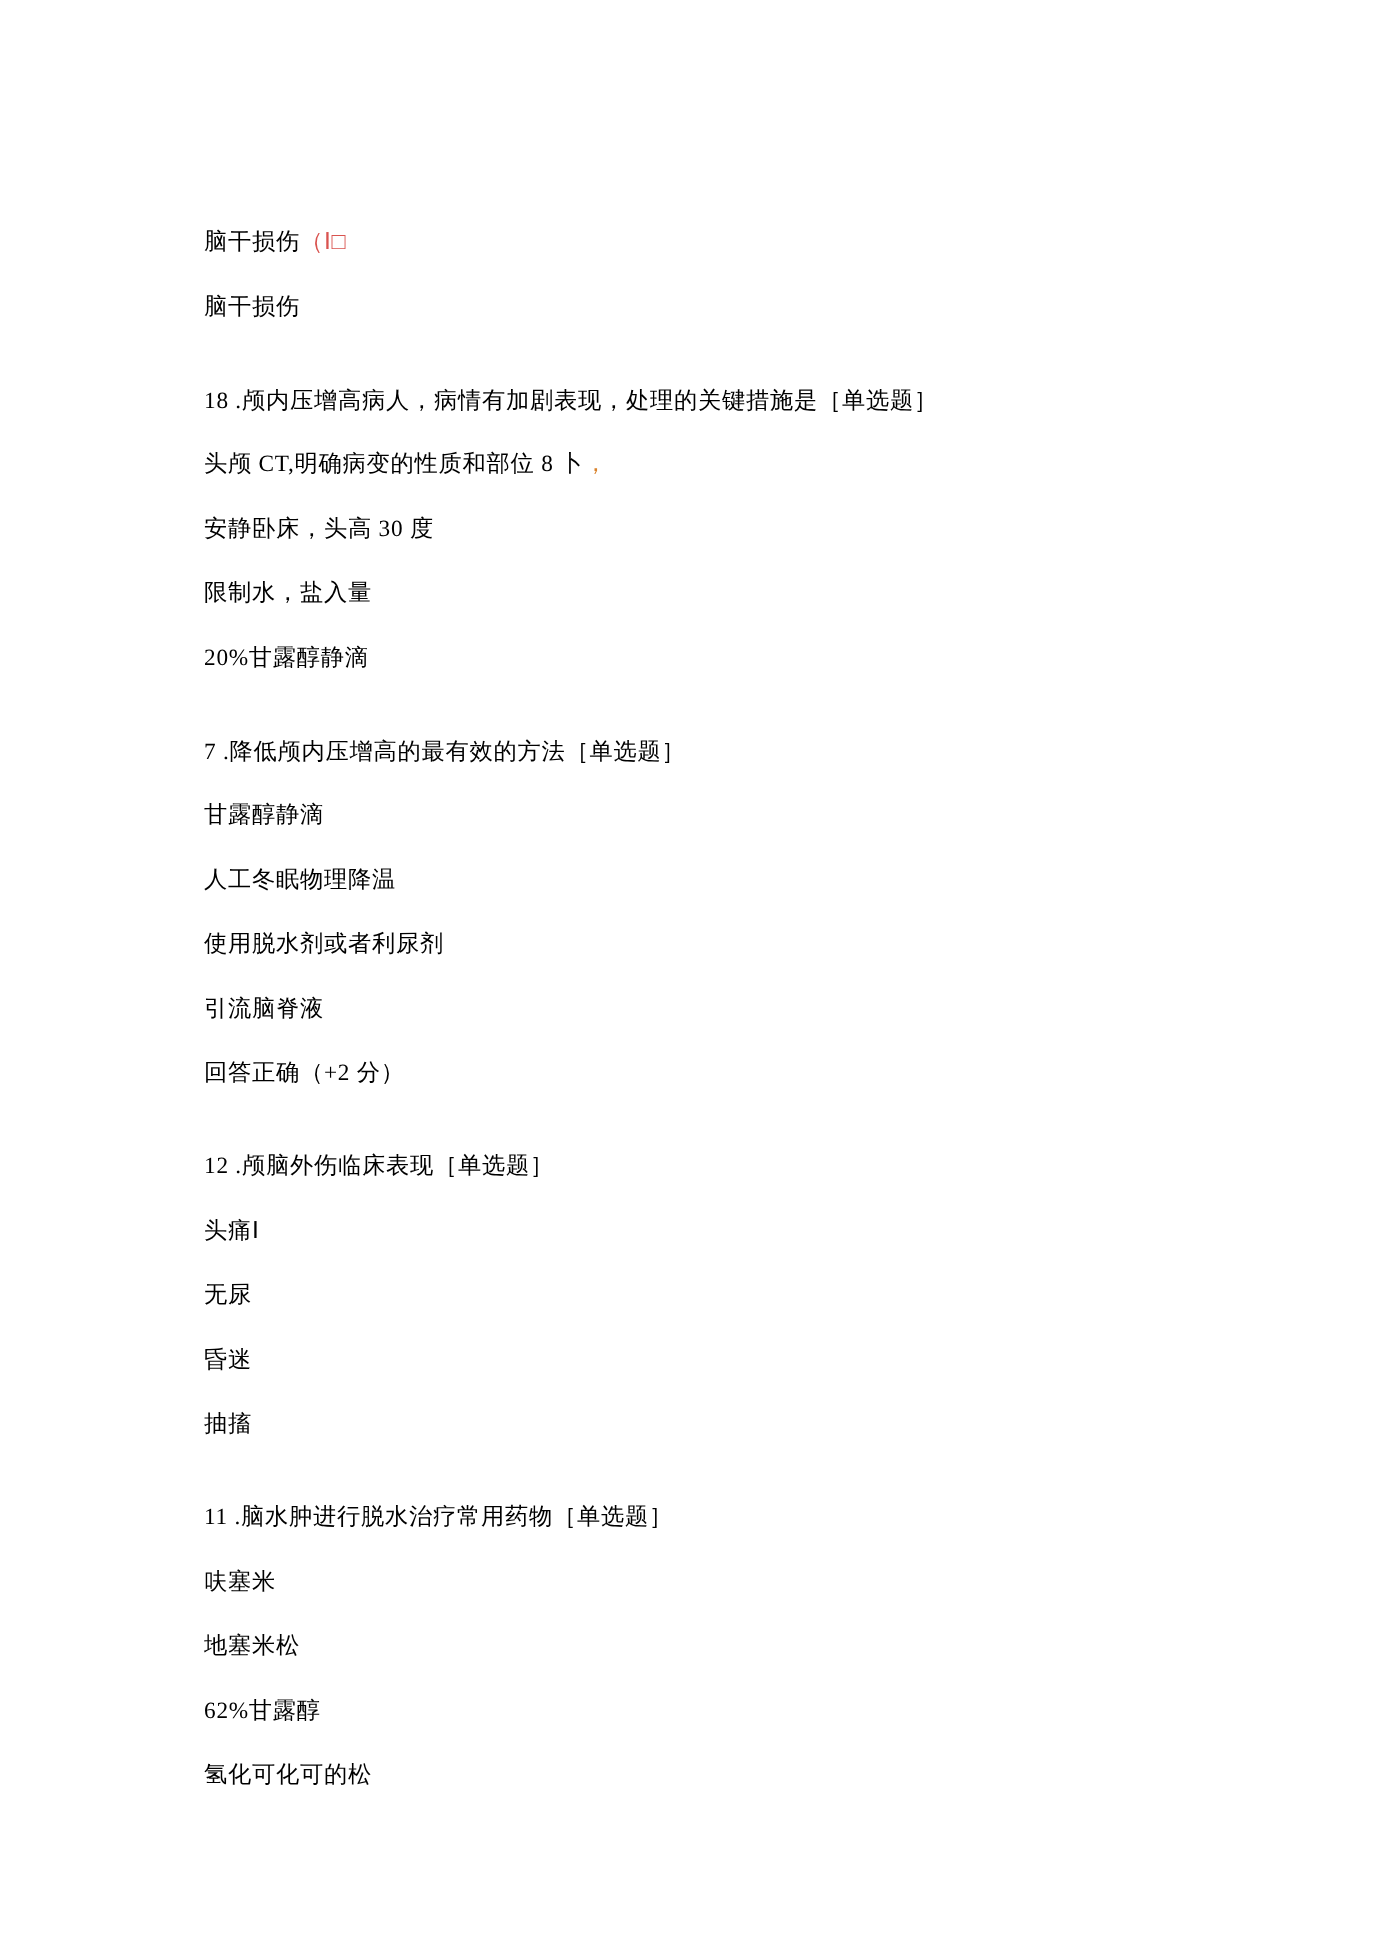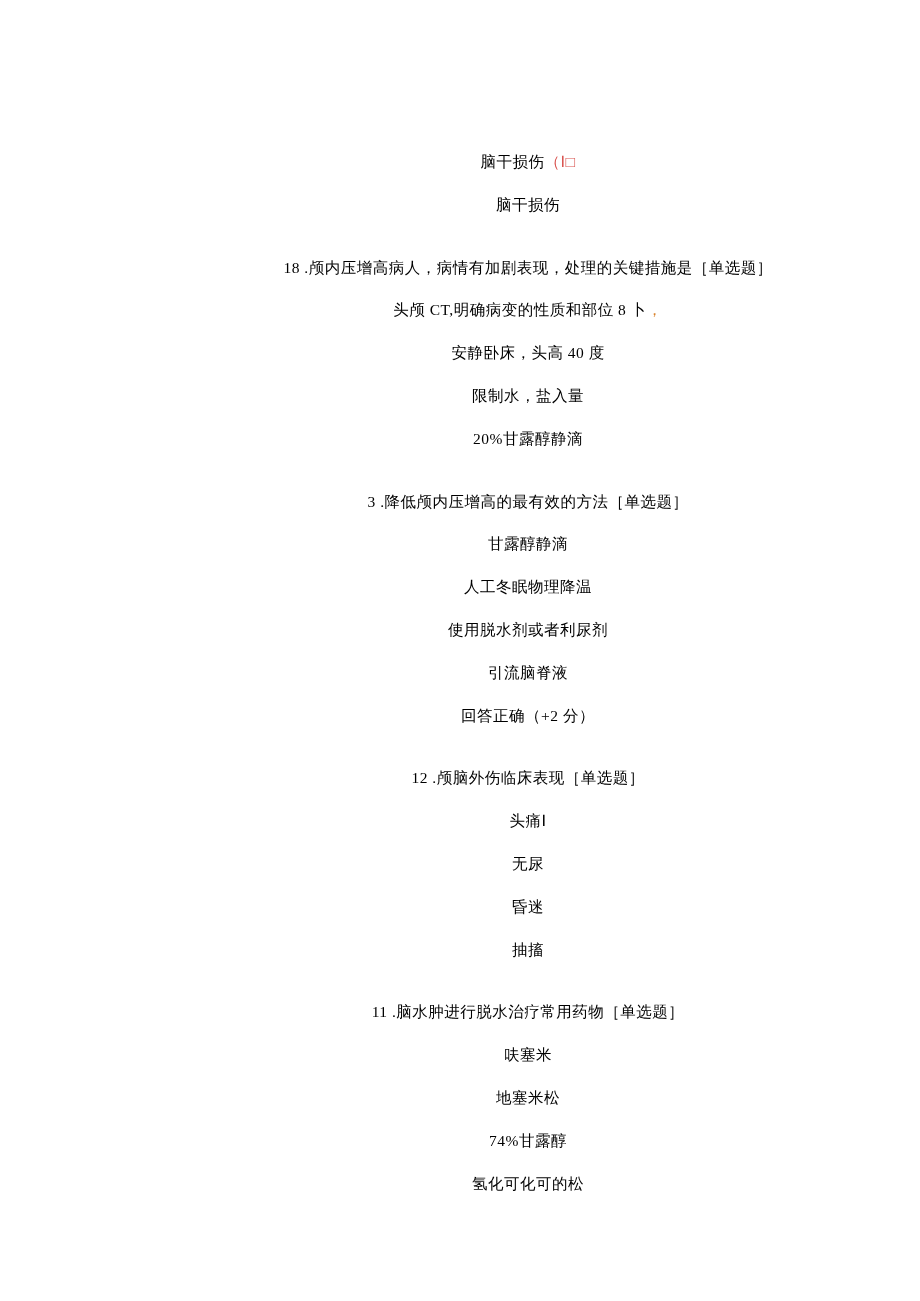--- a/index.html
+++ b/index.html
@@ -9,21 +9,20 @@
     background: #ffffff;
     font-family: "SimSun", "宋体", serif;
     font-size: 15.5px;
     line-height: 1.6;
     color: #000000;
     padding: 150px 0 0 136px;
   }
   .line {
     margin-bottom: 18px;
     letter-spacing: 0.5px;
-    text-align: center;
   }
   .gap {
     height: 20px;
   }
   .red { color: #d9534f; }
   .orange { color: #d9822b; }
 </style>
 </head>
 <body>
 
@@ -31,40 +30,40 @@
   <span>脑干损伤</span><span class="red">（Ⅰ□</span>
 </div>
 <div class="line">脑干损伤</div>
 
 <div class="gap"></div>
 
 <div class="line">18 .颅内压增高病人，病情有加剧表现，处理的关键措施是［单选题］</div>
 <div class="line">
   <span>头颅 CT,明确病变的性质和部位 8 卜</span><span class="orange">，</span>
 </div>
-<div class="line">安静卧床，头高 40 度</div>
+<div class="line">安静卧床，头高 30 度</div>
 <div class="line">限制水，盐入量</div>
 <div class="line">20%甘露醇静滴</div>
 
 <div class="gap"></div>
 
-<div class="line">3 .降低颅内压增高的最有效的方法［单选题］</div>
+<div class="line">7 .降低颅内压增高的最有效的方法［单选题］</div>
 <div class="line">甘露醇静滴</div>
 <div class="line">人工冬眠物理降温</div>
 <div class="line">使用脱水剂或者利尿剂</div>
 <div class="line">引流脑脊液</div>
 <div class="line">回答正确（+2 分）</div>
 
 <div class="gap"></div>
 
 <div class="line">12 .颅脑外伤临床表现［单选题］</div>
 <div class="line">头痛Ⅰ</div>
 <div class="line">无尿</div>
 <div class="line">昏迷</div>
 <div class="line">抽搐</div>
 
 <div class="gap"></div>
 
 <div class="line">11 .脑水肿进行脱水治疗常用药物［单选题］</div>
 <div class="line">呋塞米</div>
 <div class="line">地塞米松</div>
-<div class="line">74%甘露醇</div>
+<div class="line">62%甘露醇</div>
 <div class="line">氢化可化可的松</div>
 
 </body></html>

